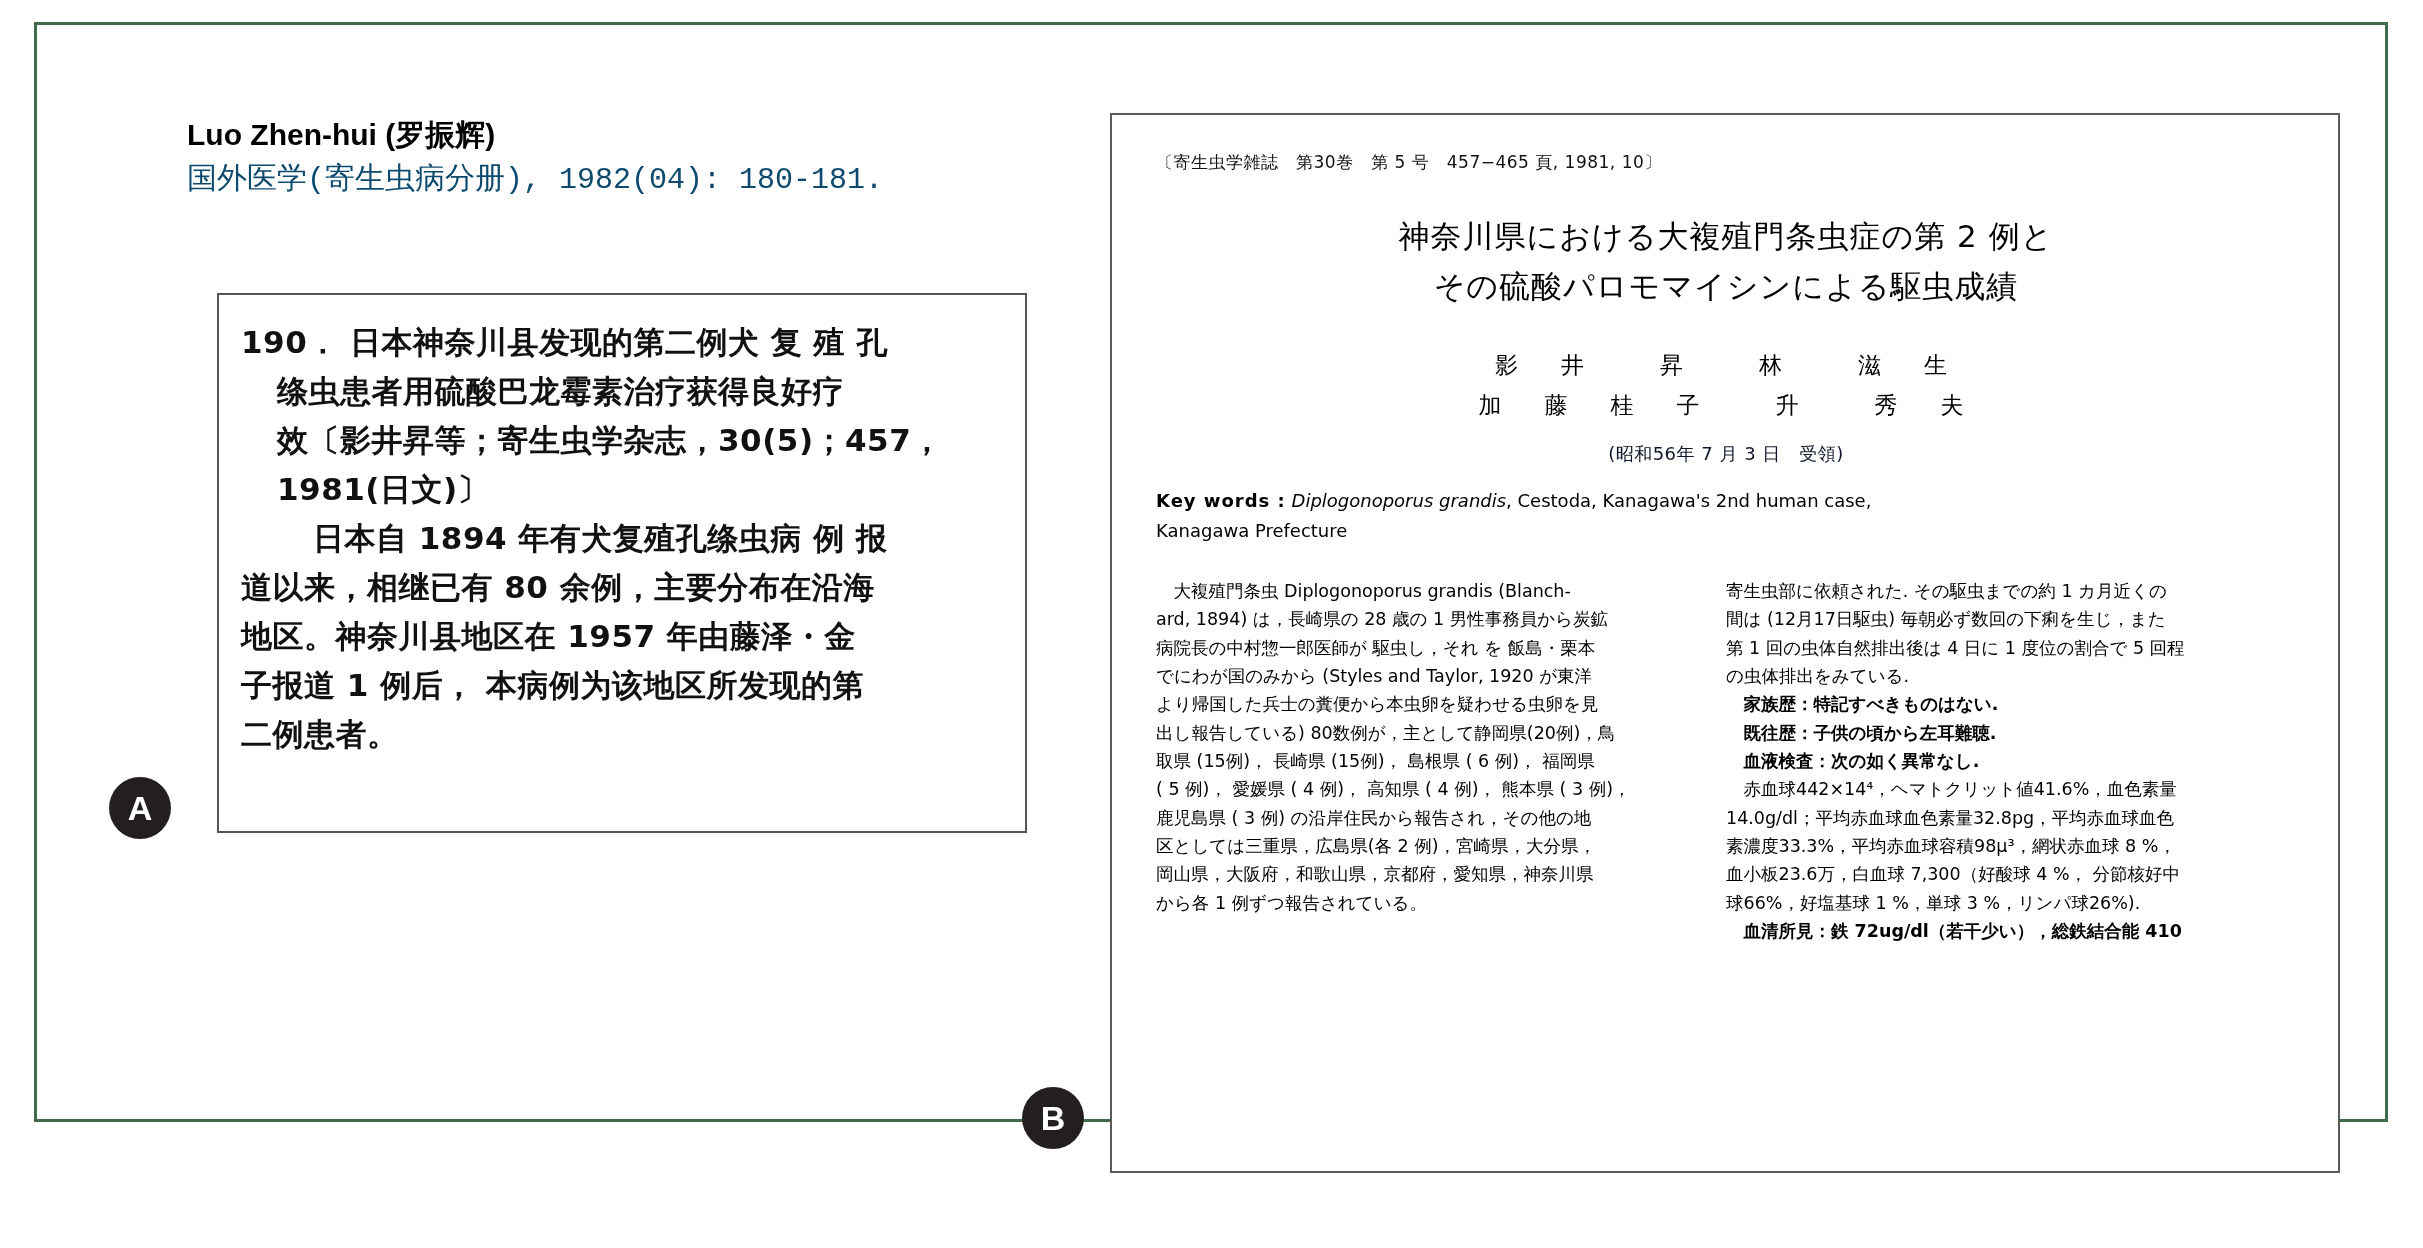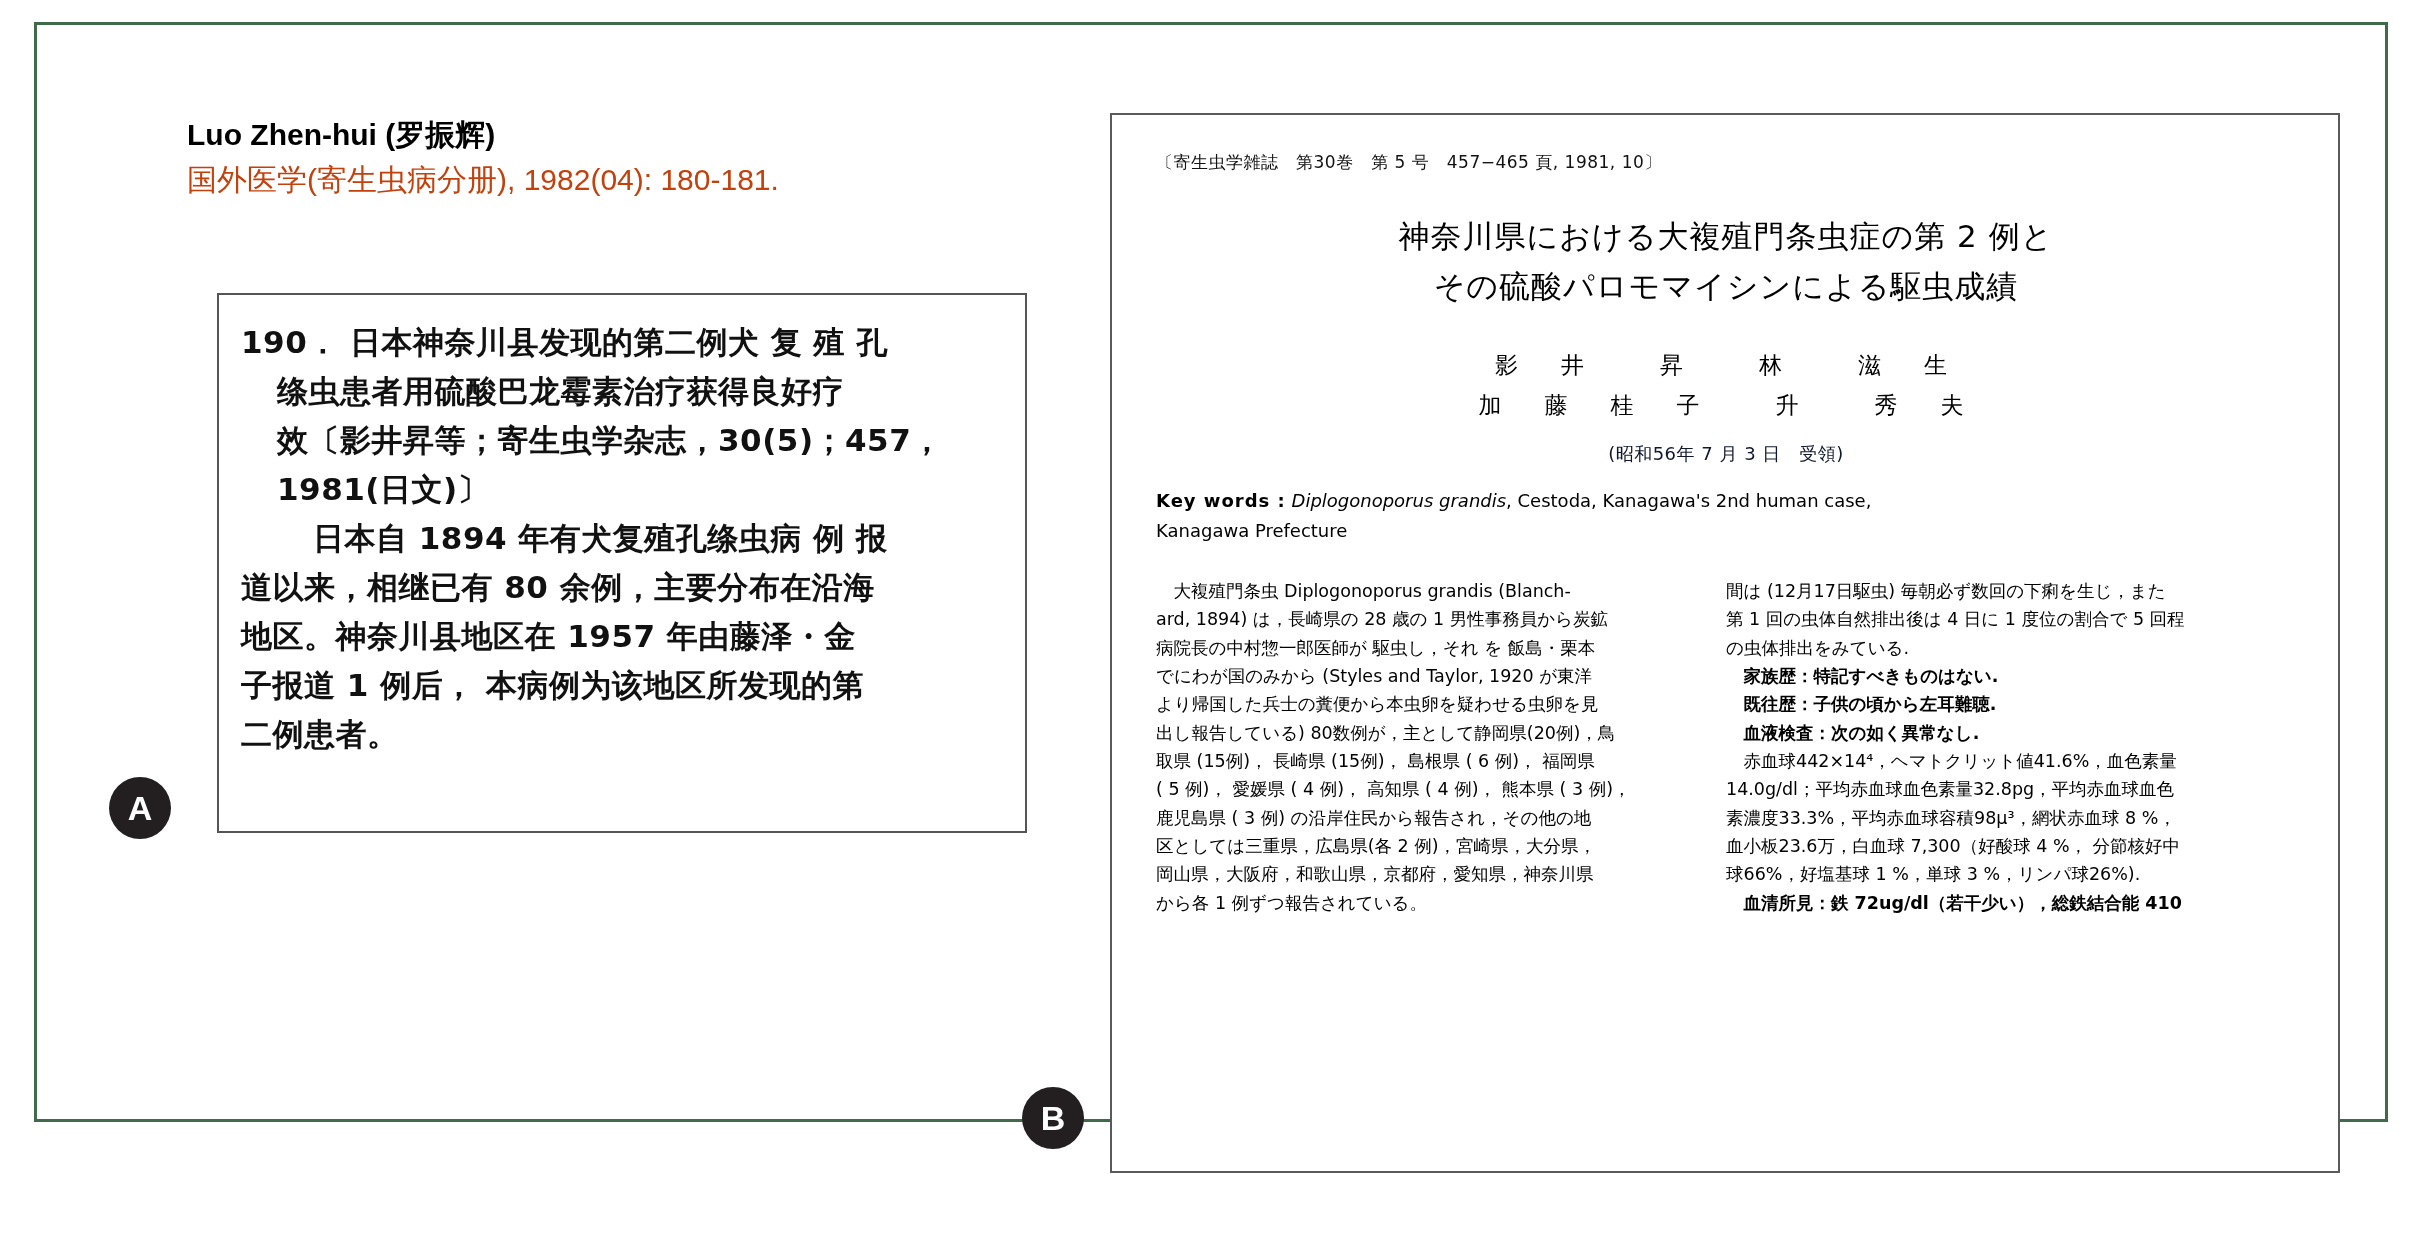--- a/index.html
+++ b/index.html
@@ -41,24 +41,25 @@
   }
   .ref-line1 {
     font-size: 30px;
     font-weight: bold;
     color: #000000;
     line-height: 1.35;
     white-space: nowrap;
   }
   .ref-line2 {
     font-size: 30px;
-    color: #c2410c;
+    color: #0c4a6e;
     line-height: 1.35;
     white-space: nowrap;
     margin-top: 4px;
+    font-family: Liberation Mono, monospace;
   }
   .clip-a {
     position: absolute;
     left: 180px;
     top: 268px;
     width: 810px;
     height: 540px;
     border: 2px solid #555555;
     background: #ffffff;
     box-sizing: border-box;
@@ -231,20 +232,21 @@
             <p>より帰国した兵士の糞便から本虫卵を疑わせる虫卵を見</p>
             <p>出し報告している) 80数例が，主として静岡県(20例)，鳥</p>
             <p>取県 (15例)， 長崎県 (15例)， 島根県 ( 6 例)， 福岡県</p>
             <p>( 5 例)， 愛媛県 ( 4 例)， 高知県 ( 4 例)， 熊本県 ( 3 例)，</p>
             <p>鹿児島県 ( 3 例) の沿岸住民から報告され，その他の地</p>
             <p>区としては三重県，広島県(各 2 例)，宮崎県，大分県，</p>
             <p>岡山県，大阪府，和歌山県，京都府，愛知県，神奈川県</p>
             <p>から各 1 例ずつ報告されている。</p>
           </div>
           <div class="jp-col">
+            <p>寄生虫部に依頼された. その駆虫までの約 1 カ月近くの</p>
             <p>間は (12月17日駆虫) 毎朝必ず数回の下痢を生じ，また</p>
             <p>第 1 回の虫体自然排出後は 4 日に 1 度位の割合で 5 回程</p>
             <p>の虫体排出をみている.</p>
             <p class="lbl">　家族歴：特記すべきものはない.</p>
             <p class="lbl">　既往歴：子供の頃から左耳難聴.</p>
             <p class="lbl">　血液検査：次の如く異常なし.</p>
             <p>　赤血球442×14⁴，ヘマトクリット値41.6%，血色素量</p>
             <p>14.0g/dl；平均赤血球血色素量32.8pg，平均赤血球血色</p>
             <p>素濃度33.3%，平均赤血球容積98μ³，網状赤血球 8 %，</p>
             <p>血小板23.6万，白血球 7,300（好酸球 4 %， 分節核好中</p>

